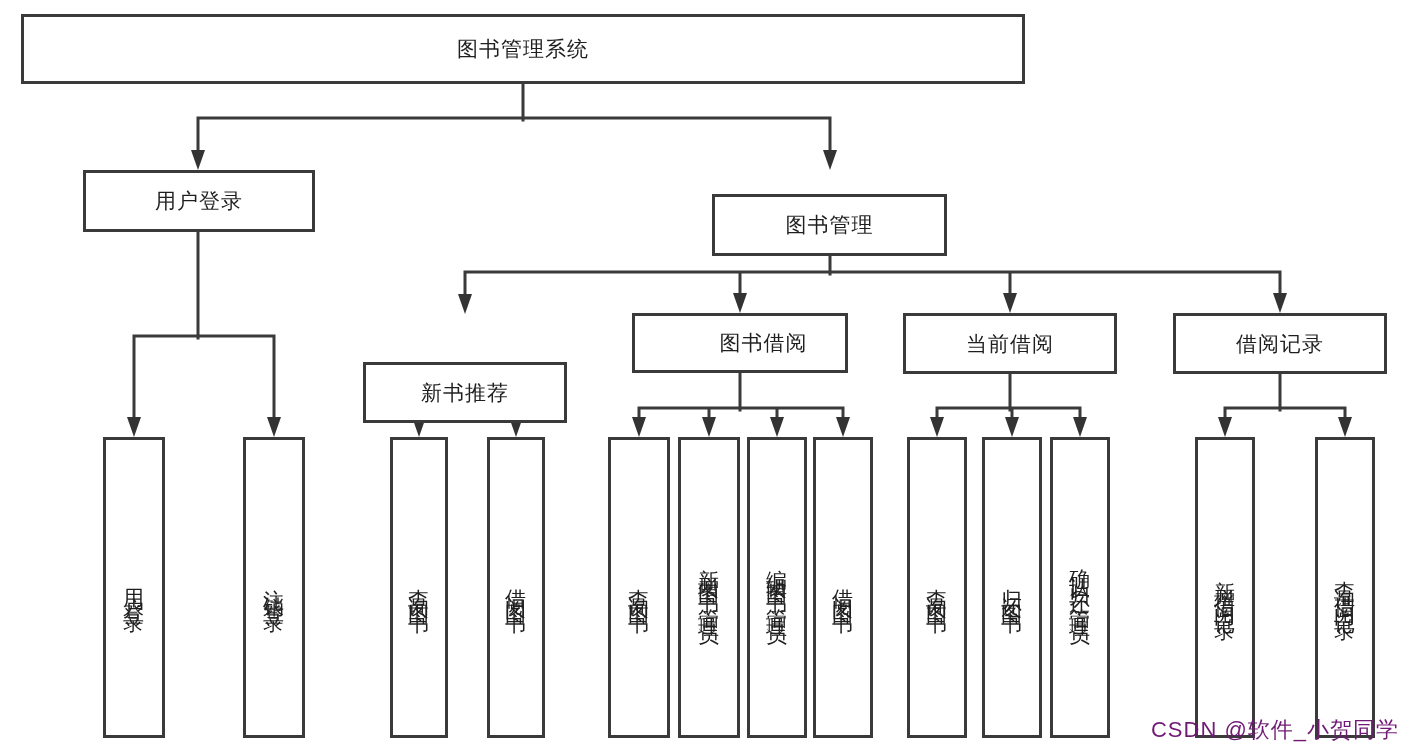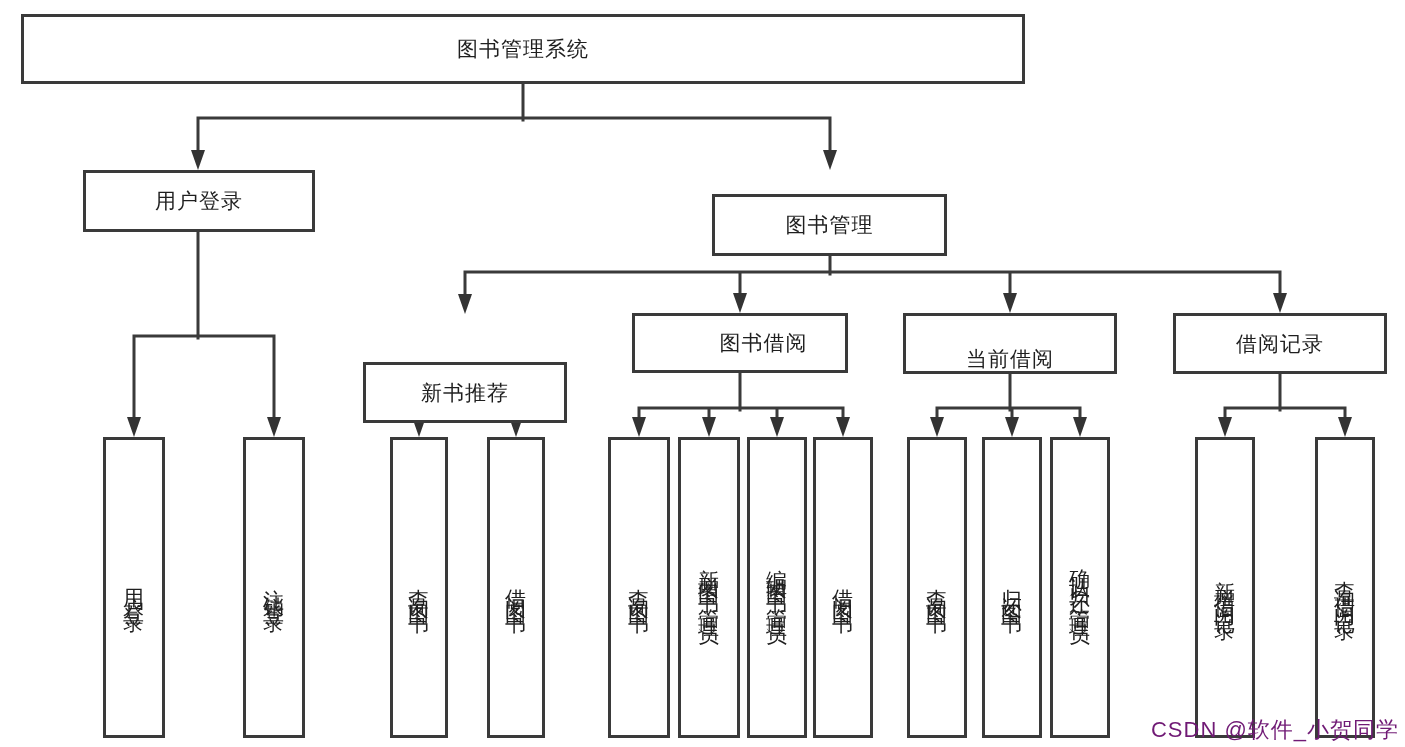--- a/index.html
+++ b/index.html
@@ -47,21 +47,21 @@
     letter-spacing: 8px;
     color: #1f1f1f;
     white-space: nowrap;
   }
   
   .n-root      { left: 21px;   top: 14px;  width: 1004px; height: 70px; }
   .n-login     { left: 83px;   top: 170px; width: 232px;  height: 62px; }
   .n-mgmt      { left: 712px;  top: 170px; width: 235px;  height: 62px; margin-top: 24px; }
   .n-newrec    { left: 363px;  top: 314px; width: 204px;  height: 61px; margin-top: 48px; }
   .n-borrow    { left: 632px;  top: 313px; width: 216px;  height: 60px; padding-left: 47px; }
-  .n-current   { left: 903px;  top: 313px; width: 214px;  height: 61px; align-items: flex-end; }
+  .n-current   { left: 903px;  top: 313px; width: 214px;  height: 61px; }
   .n-records   { left: 1173px; top: 313px; width: 214px;  height: 61px; }
 
   .leaf { top: 437px; height: 301px; }
   .l-1  { left: 103px;  width: 62px; }
   .l-2  { left: 243px;  width: 62px; }
   .l-3  { left: 390px;  width: 58px; }
   .l-4  { left: 487px;  width: 58px; }
   .l-5  { left: 608px;  width: 62px; }
   .l-6  { left: 678px;  width: 62px; }
   .l-7  { left: 747px;  width: 60px; }

